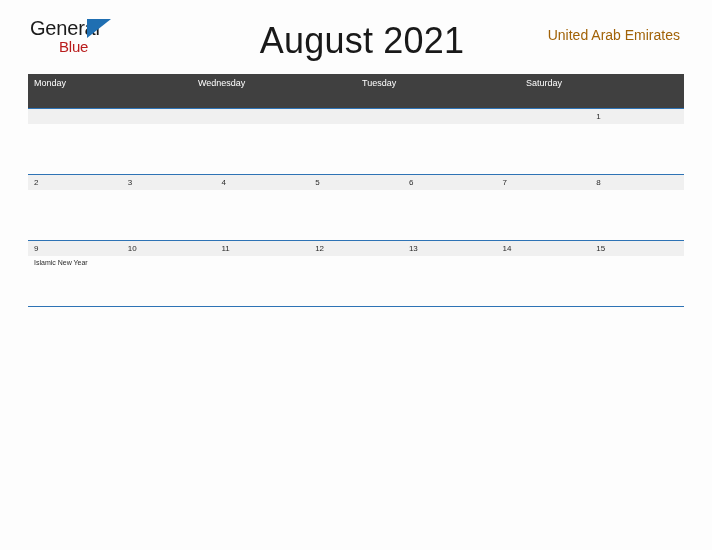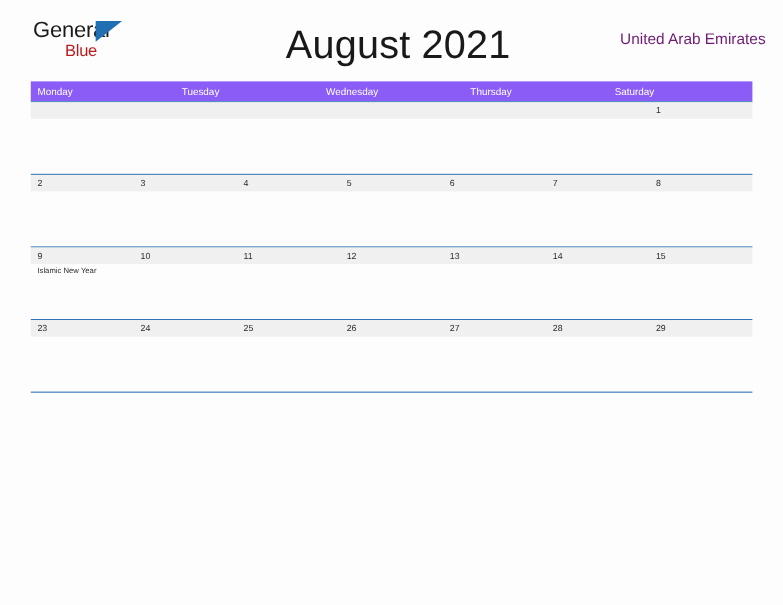--- a/index.html
+++ b/index.html
@@ -75,39 +75,39 @@
     top: 20px;
     text-align: center;
     font-size: 36px;
     color: #191919;
     font-family: "Liberation Sans", sans-serif;
     letter-spacing: 0.2px;
   }
 
   .cal-country {
     position: absolute;
-    right: 0;
+    right: 16px;
     top: 27px;
     font-size: 14px;
-    color: #701a75;
+    color: #a16207;
     font-family: "Liberation Sans", sans-serif;
     white-space: nowrap;
     text-align: right;
   }
 
   
   .calendar {
     margin: 0 28px;
     width: 656px;
   }
 
   .dow-row {
     display: flex;
-    background: #8b5cf6;
-    height: 18px;
+    background: #404040;
+    height: 34px;
   }
   .dow-cell {
     flex: 1 1 0;
     color: #ffffff;
     font-size: 9px;
     line-height: 18px;
     padding-left: 6px;
     box-sizing: border-box;
     font-family: "Liberation Sans", sans-serif;
     white-space: nowrap;
@@ -172,23 +172,22 @@
     <div class="cal-title">August 2021</div>
 
     <div class="cal-country">United Arab Emirates</div>
 
   </div>
 
   <div class="calendar">
 
     <div class="dow-row">
       <div class="dow-cell">Monday</div>
+      <div class="dow-cell">Wednesday</div>
       <div class="dow-cell">Tuesday</div>
-      <div class="dow-cell">Wednesday</div>
-      <div class="dow-cell">Thursday</div>
       <div class="dow-cell">Saturday</div>
     </div>
 
     <div class="week-row">
       <div class="numbers-strip">
         <div class="num-cell"></div>
         <div class="num-cell"></div>
         <div class="num-cell"></div>
         <div class="num-cell"></div>
         <div class="num-cell"></div>
@@ -242,40 +241,20 @@
         <div class="event-cell"></div>
         <div class="event-cell"></div>
         <div class="event-cell"></div>
         <div class="event-cell"></div>
         <div class="event-cell"></div>
         <div class="event-cell"></div>
       </div>
     </div>
 
 
-    <div class="week-row">
-      <div class="numbers-strip">
-        <div class="num-cell">23</div>
-        <div class="num-cell">24</div>
-        <div class="num-cell">25</div>
-        <div class="num-cell">26</div>
-        <div class="num-cell">27</div>
-        <div class="num-cell">28</div>
-        <div class="num-cell">29</div>
-      </div>
-      <div class="events-strip">
-        <div class="event-cell"></div>
-        <div class="event-cell"></div>
-        <div class="event-cell"></div>
-        <div class="event-cell"></div>
-        <div class="event-cell"></div>
-        <div class="event-cell"></div>
-        <div class="event-cell"></div>
-      </div>
-    </div>
 
     <div class="week-row">
       <div class="events-strip">
         <div class="event-cell"></div>
         <div class="event-cell"></div>
         <div class="event-cell"></div>
         <div class="event-cell"></div>
         <div class="event-cell"></div>
         <div class="event-cell"></div>
         <div class="event-cell"></div>

